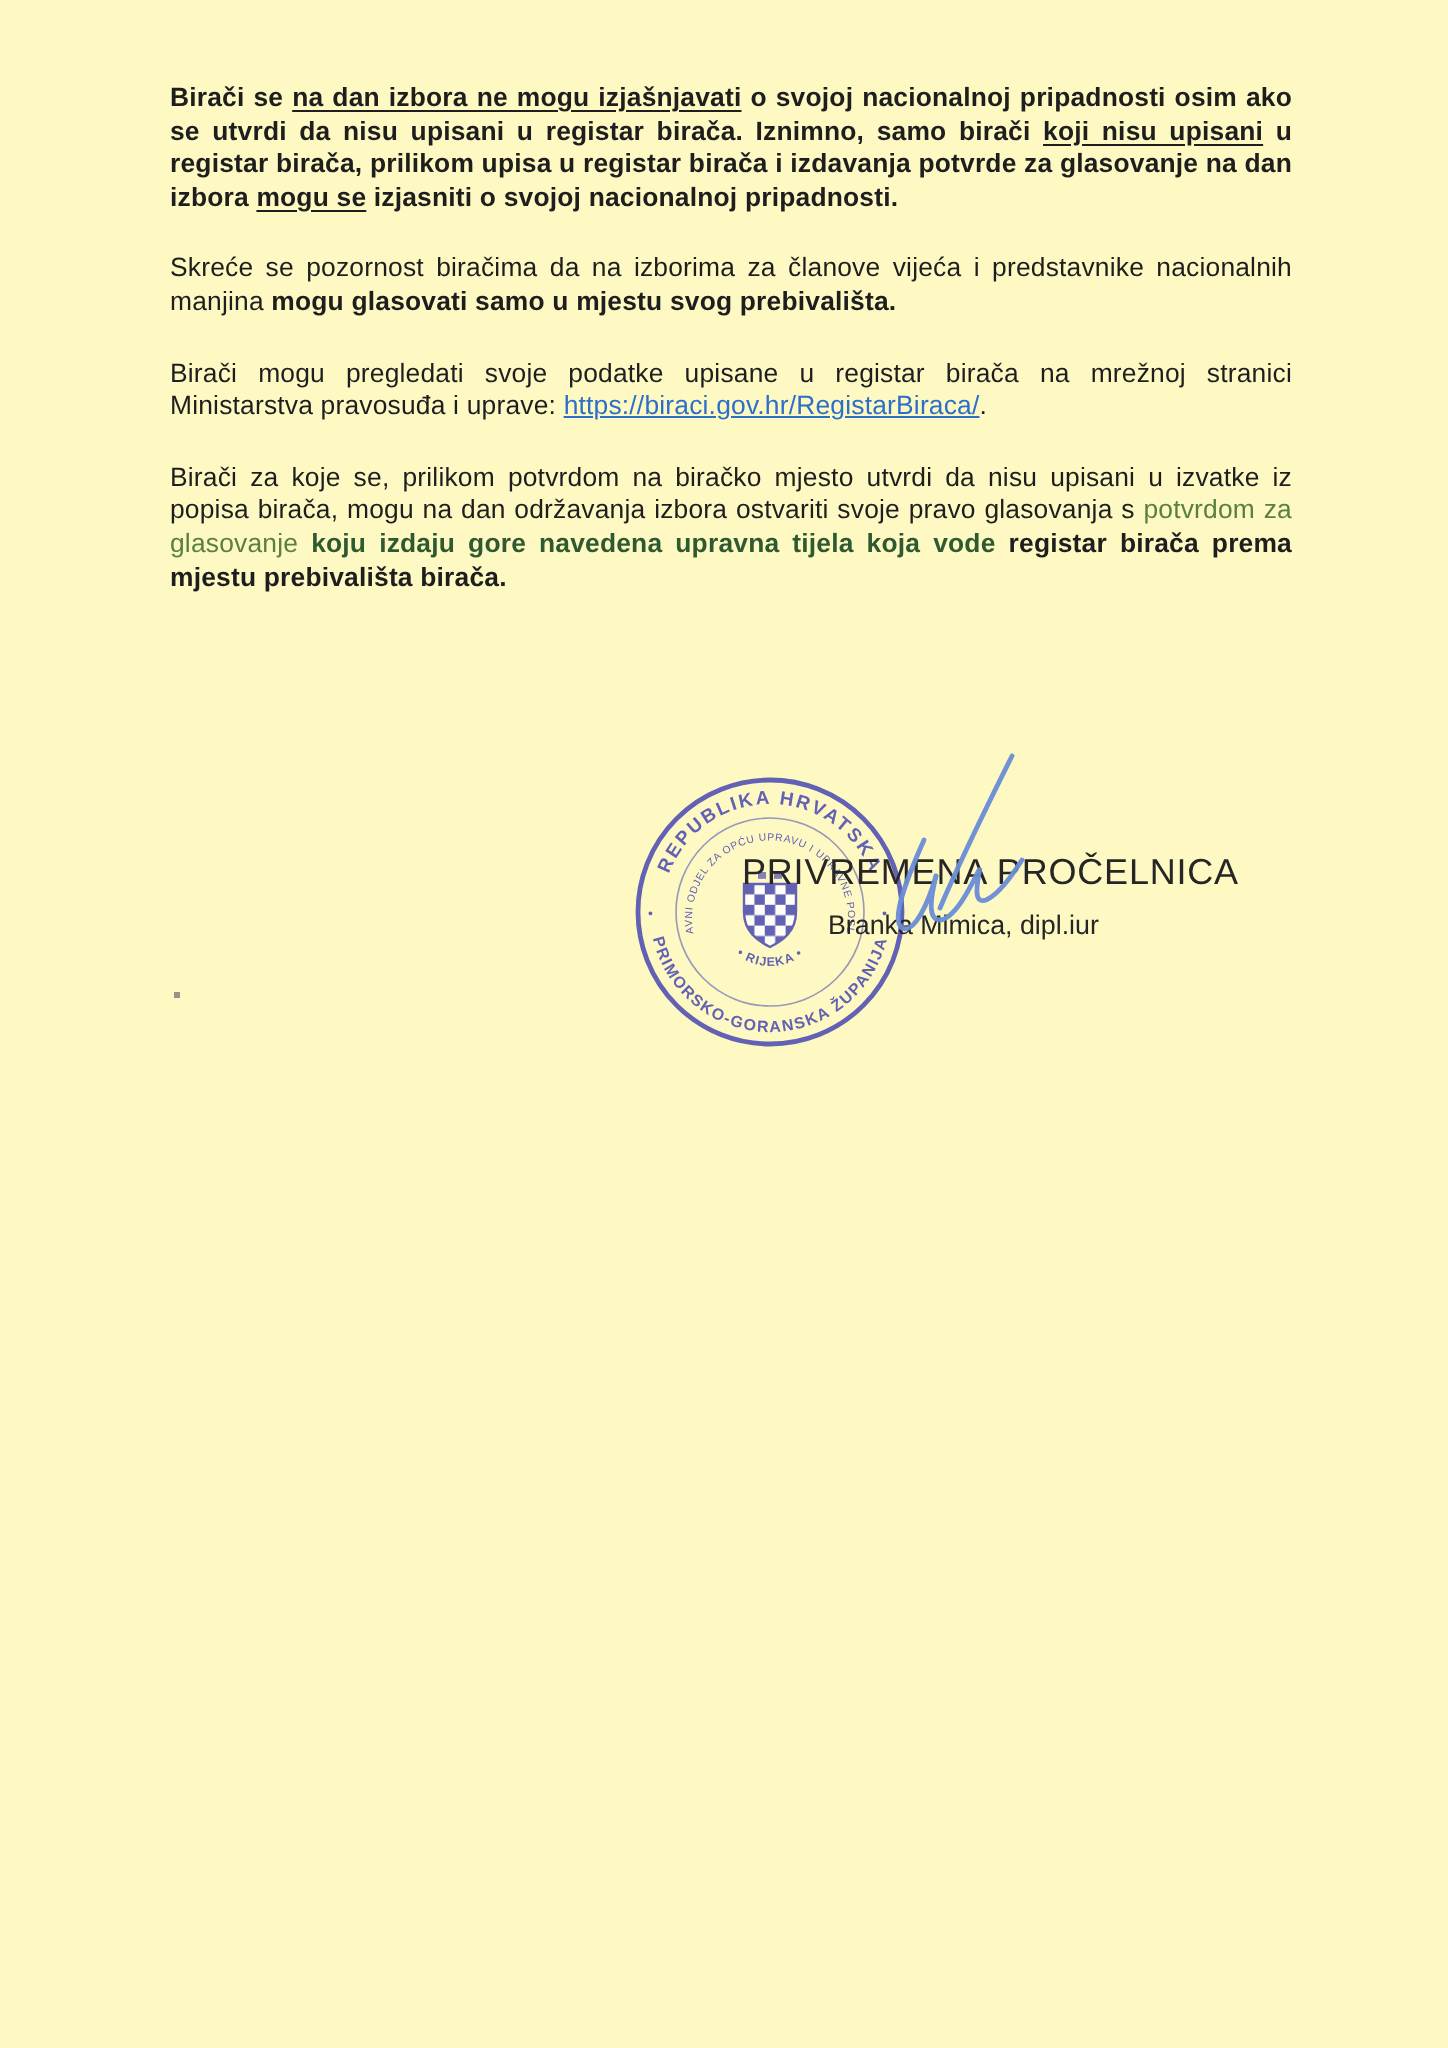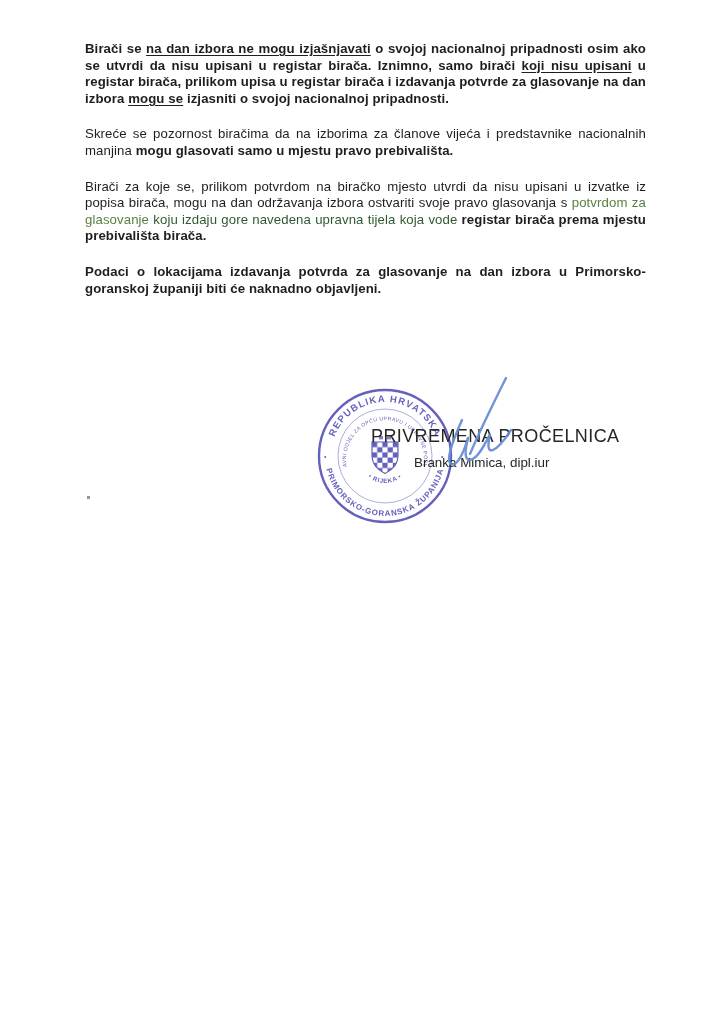--- a/index.html
+++ b/index.html
@@ -1,41 +1,41 @@
 <!DOCTYPE html>
 <html><head>
 <meta charset="utf-8">
 <style>
   html, body { margin: 0; padding: 0; background: #e8e8e8; }
   .page {
     position: relative;
     width: 724px;
     height: 1024px;
-    background: #ffffff;
+    background: #fef9c3;
     margin: 0 auto;
     overflow: hidden;
     font-family: "Liberation Sans", sans-serif;
     color: #1e1e1e;
   }
   .content {
     position: absolute;
     left: 85px;
     top: 41px;
     width: 561px;
     text-align: justify;
     font-size: 13.2px;
     line-height: 16.6px;
     letter-spacing: 0.1px;
     z-index: 2;
   }
   .content p { margin: 0 0 19px 0; }
   .b  { font-weight: bold; }
   .u  { text-decoration: underline; text-underline-offset: 2px; }
   .green     { color: #5a8040; }
-  .greendark { color: #2f5931; font-weight: normal; }
+  .greendark { color: #2f5931; font-weight: bold; }
   .link  { color: #2b6fc9; text-decoration: underline; cursor: pointer; }
   .stamp {
     position: absolute;
     left: 315px;
     top: 386px;
     width: 140px;
     height: 140px;
     opacity: 0.85;
     z-index: 1;
   }
@@ -80,26 +80,26 @@
 </style>
 </head>
 <body>
 
 <div class="page">
 
   <div class="content">
 
     <p class="b"><span>Birači se </span><span class="u">na dan izbora ne mogu izjašnjavati</span><span> o svojoj nacionalnoj pripadnosti osim ako se utvrdi da nisu upisani u registar birača. Iznimno, samo birači </span><span class="u">koji nisu upisani</span><span> u registar birača, prilikom upisa u registar birača i izdavanja potvrde za glasovanje na dan izbora </span><span class="u">mogu se</span><span> izjasniti o svojoj nacionalnoj pripadnosti.</span></p>
 
-    <p><span>Skreće se pozornost biračima da na izborima za članove vijeća i predstavnike nacionalnih manjina </span><span class="b">mogu glasovati samo u mjestu pravo prebivališta.</span></p>
+    <p><span>Skreće se pozornost biračima da na izborima za članove vijeća i predstavnike nacionalnih manjina </span><span class="b">mogu glasovati samo u mjestu svog prebivališta.</span></p>
 
+    <p><span>Birači mogu pregledati svoje podatke upisane u registar birača na mrežnoj stranici Ministarstva pravosuđa i uprave: </span><a class="link">https://biraci.gov.hr/RegistarBiraca/</a><span>.</span></p>
 
     <p><span>Birači za koje se, prilikom potvrdom na biračko mjesto utvrdi da nisu upisani u izvatke iz popisa birača, mogu na dan održavanja izbora ostvariti svoje pravo glasovanja s </span><span class="green">potvrdom za glasovanje </span><span class="greendark">koju izdaju gore navedena upravna tijela koja vode </span><span class="b">registar birača prema mjestu prebivališta birača.</span></p>
 
-    <p class="b"><span>Podaci o lokacijama izdavanja potvrda za glasovanje na dan izbora u Primorsko-goranskoj županiji biti će naknadno objavljeni.</span></p>
 
   </div>
 
   <svg class="stamp" viewBox="0 0 140 140" aria-hidden="true">
     <defs>
       <path id="arcTop" d="M 16,70 A 54,54 0 0 1 124,70" fill="none"></path>
       <path id="arcBottom" d="M 10,70 A 60,60 0 0 0 130,70" fill="none"></path>
       <path id="arcInnerTop" d="M 32,82 A 39,39 0 1 1 108,82" fill="none"></path>
       <path id="arcInnerBottom" d="M 43,70 A 27,27 0 0 0 97,70" fill="none"></path>
       <pattern id="chk" x="57" y="56" width="10.4" height="10.4" patternUnits="userSpaceOnUse">

